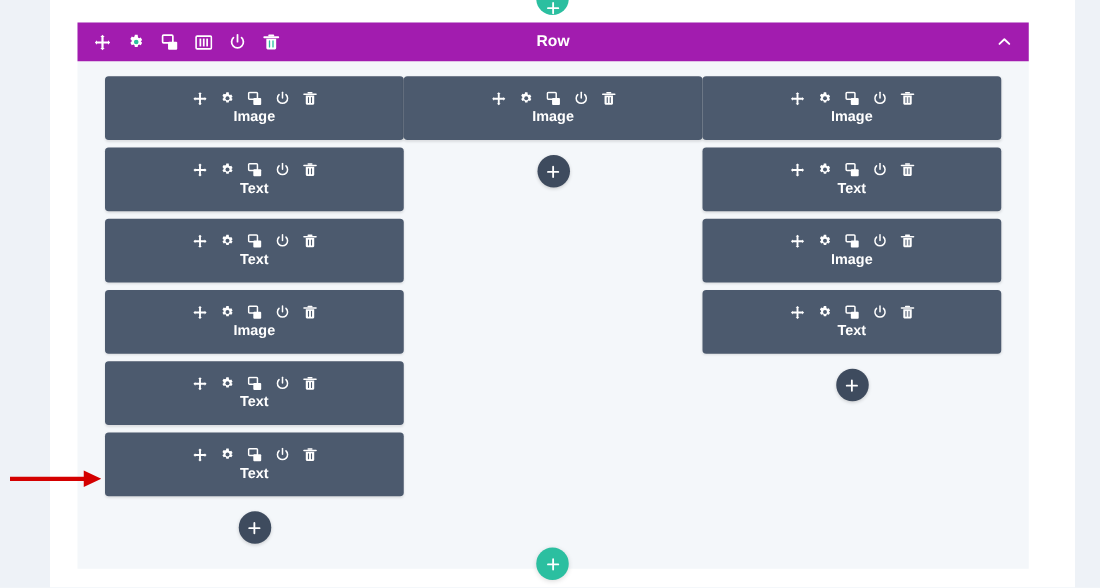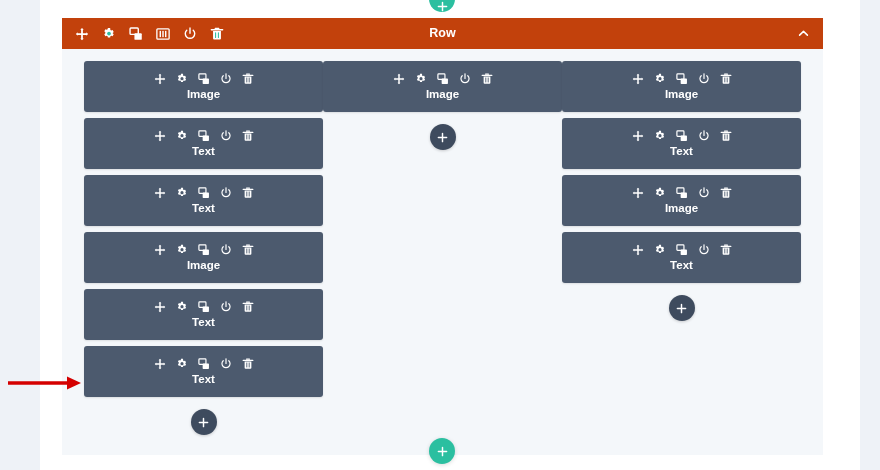--- a/index.html
+++ b/index.html
@@ -40,21 +40,21 @@
     width: 761px;
     height: 437px;
     background: #f4f7fa;
     box-sizing: border-box;
   }
 
   
   #row-bar {
     position: relative;
     height: 31px;
-    background: #c2410c;
+    background: #a21caf;
     display: flex;
     align-items: center;
     box-sizing: border-box;
     padding: 0 12px;
   }
   #row-bar-icons {
     display: flex;
     align-items: center;
     gap: 12px;
   }

